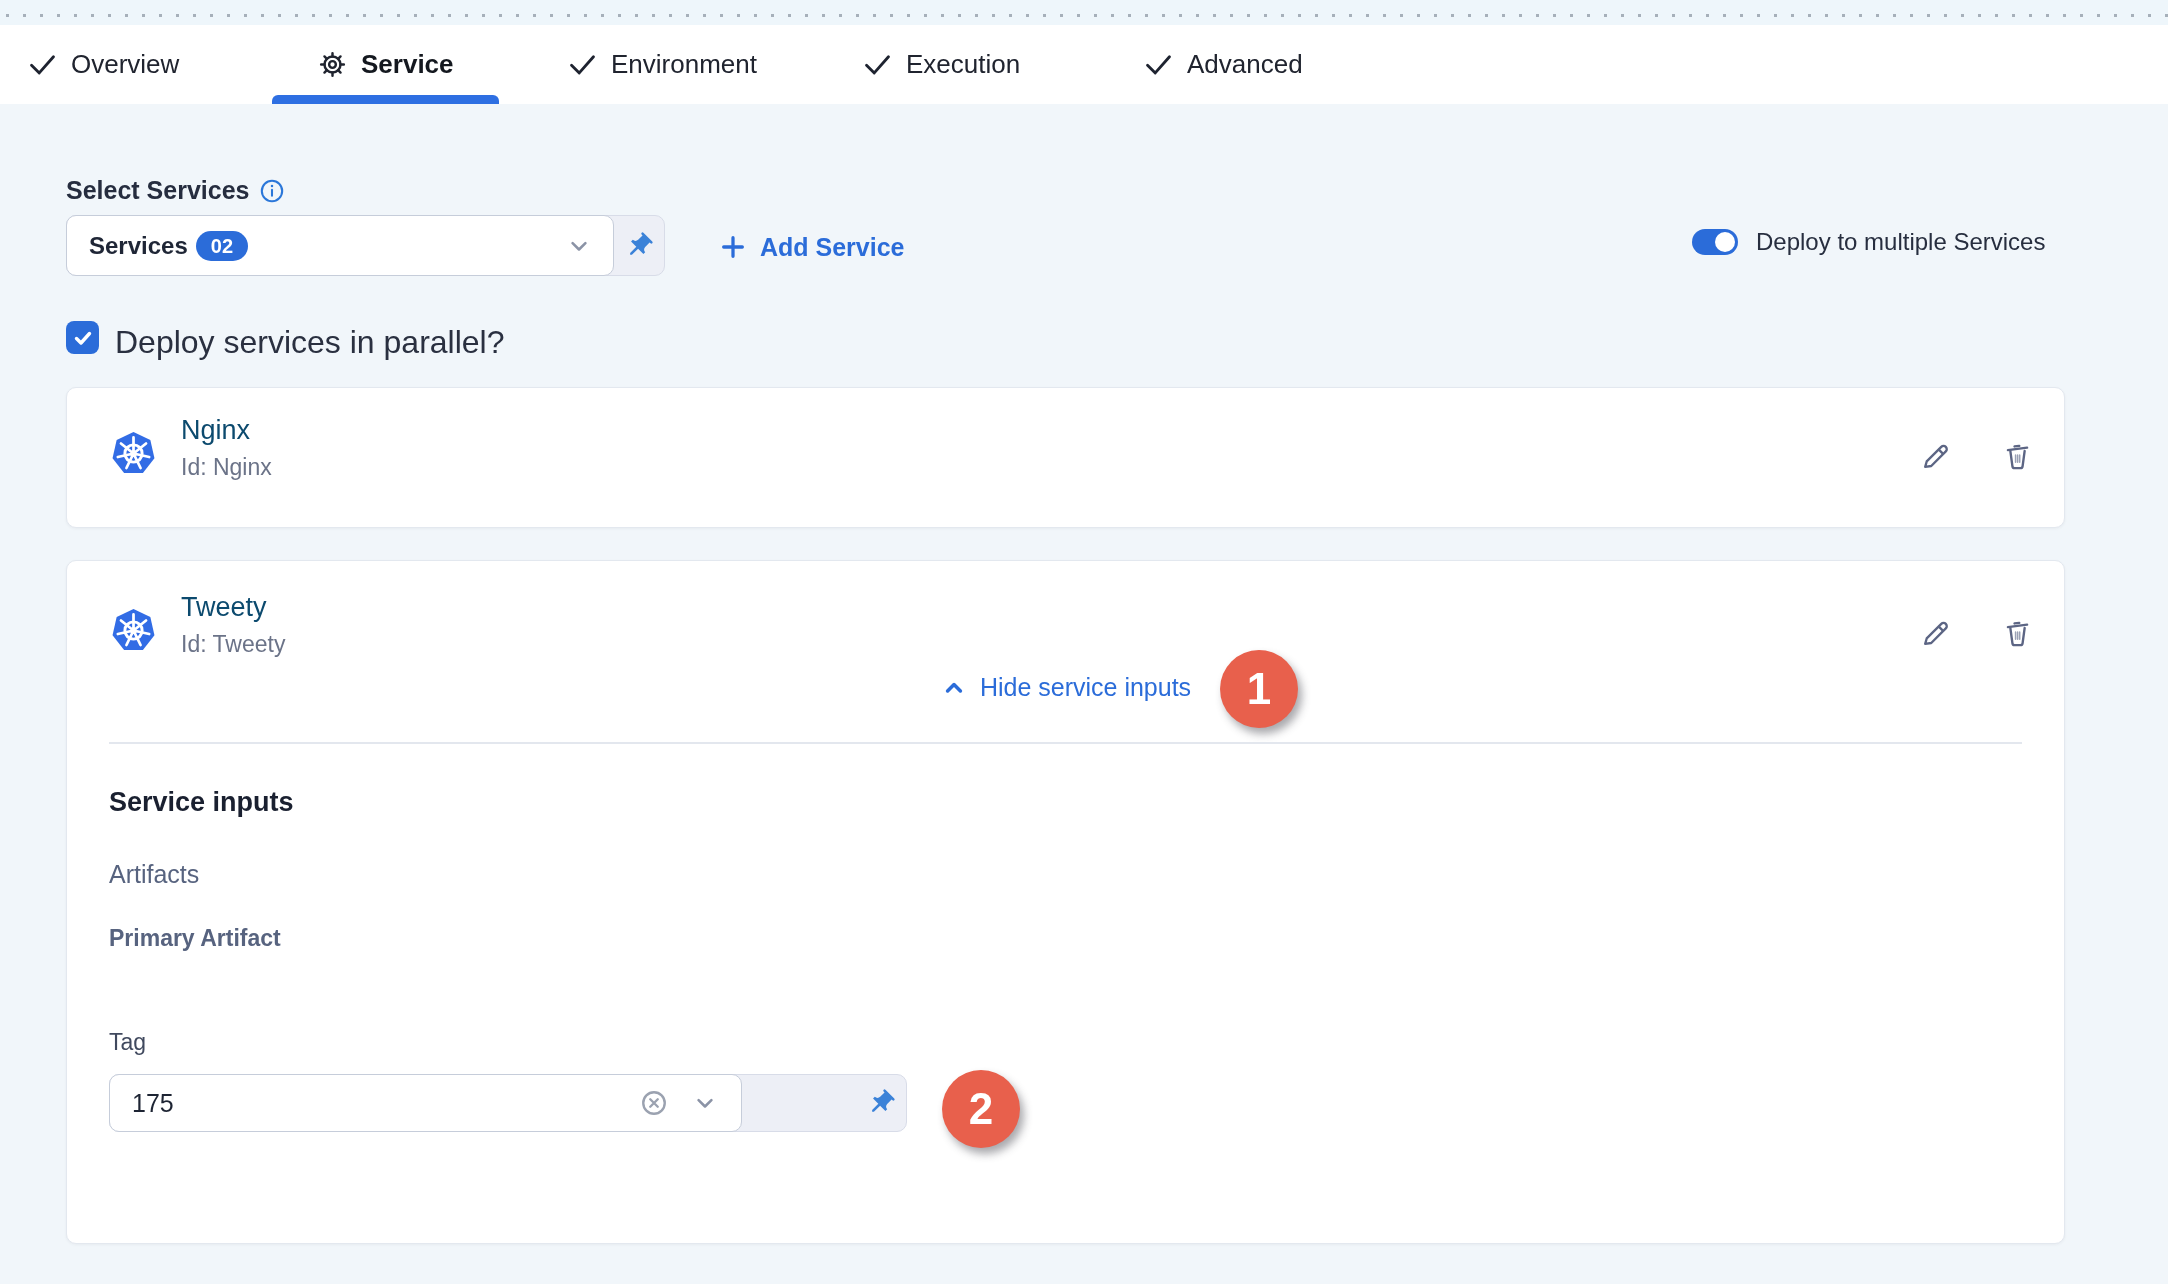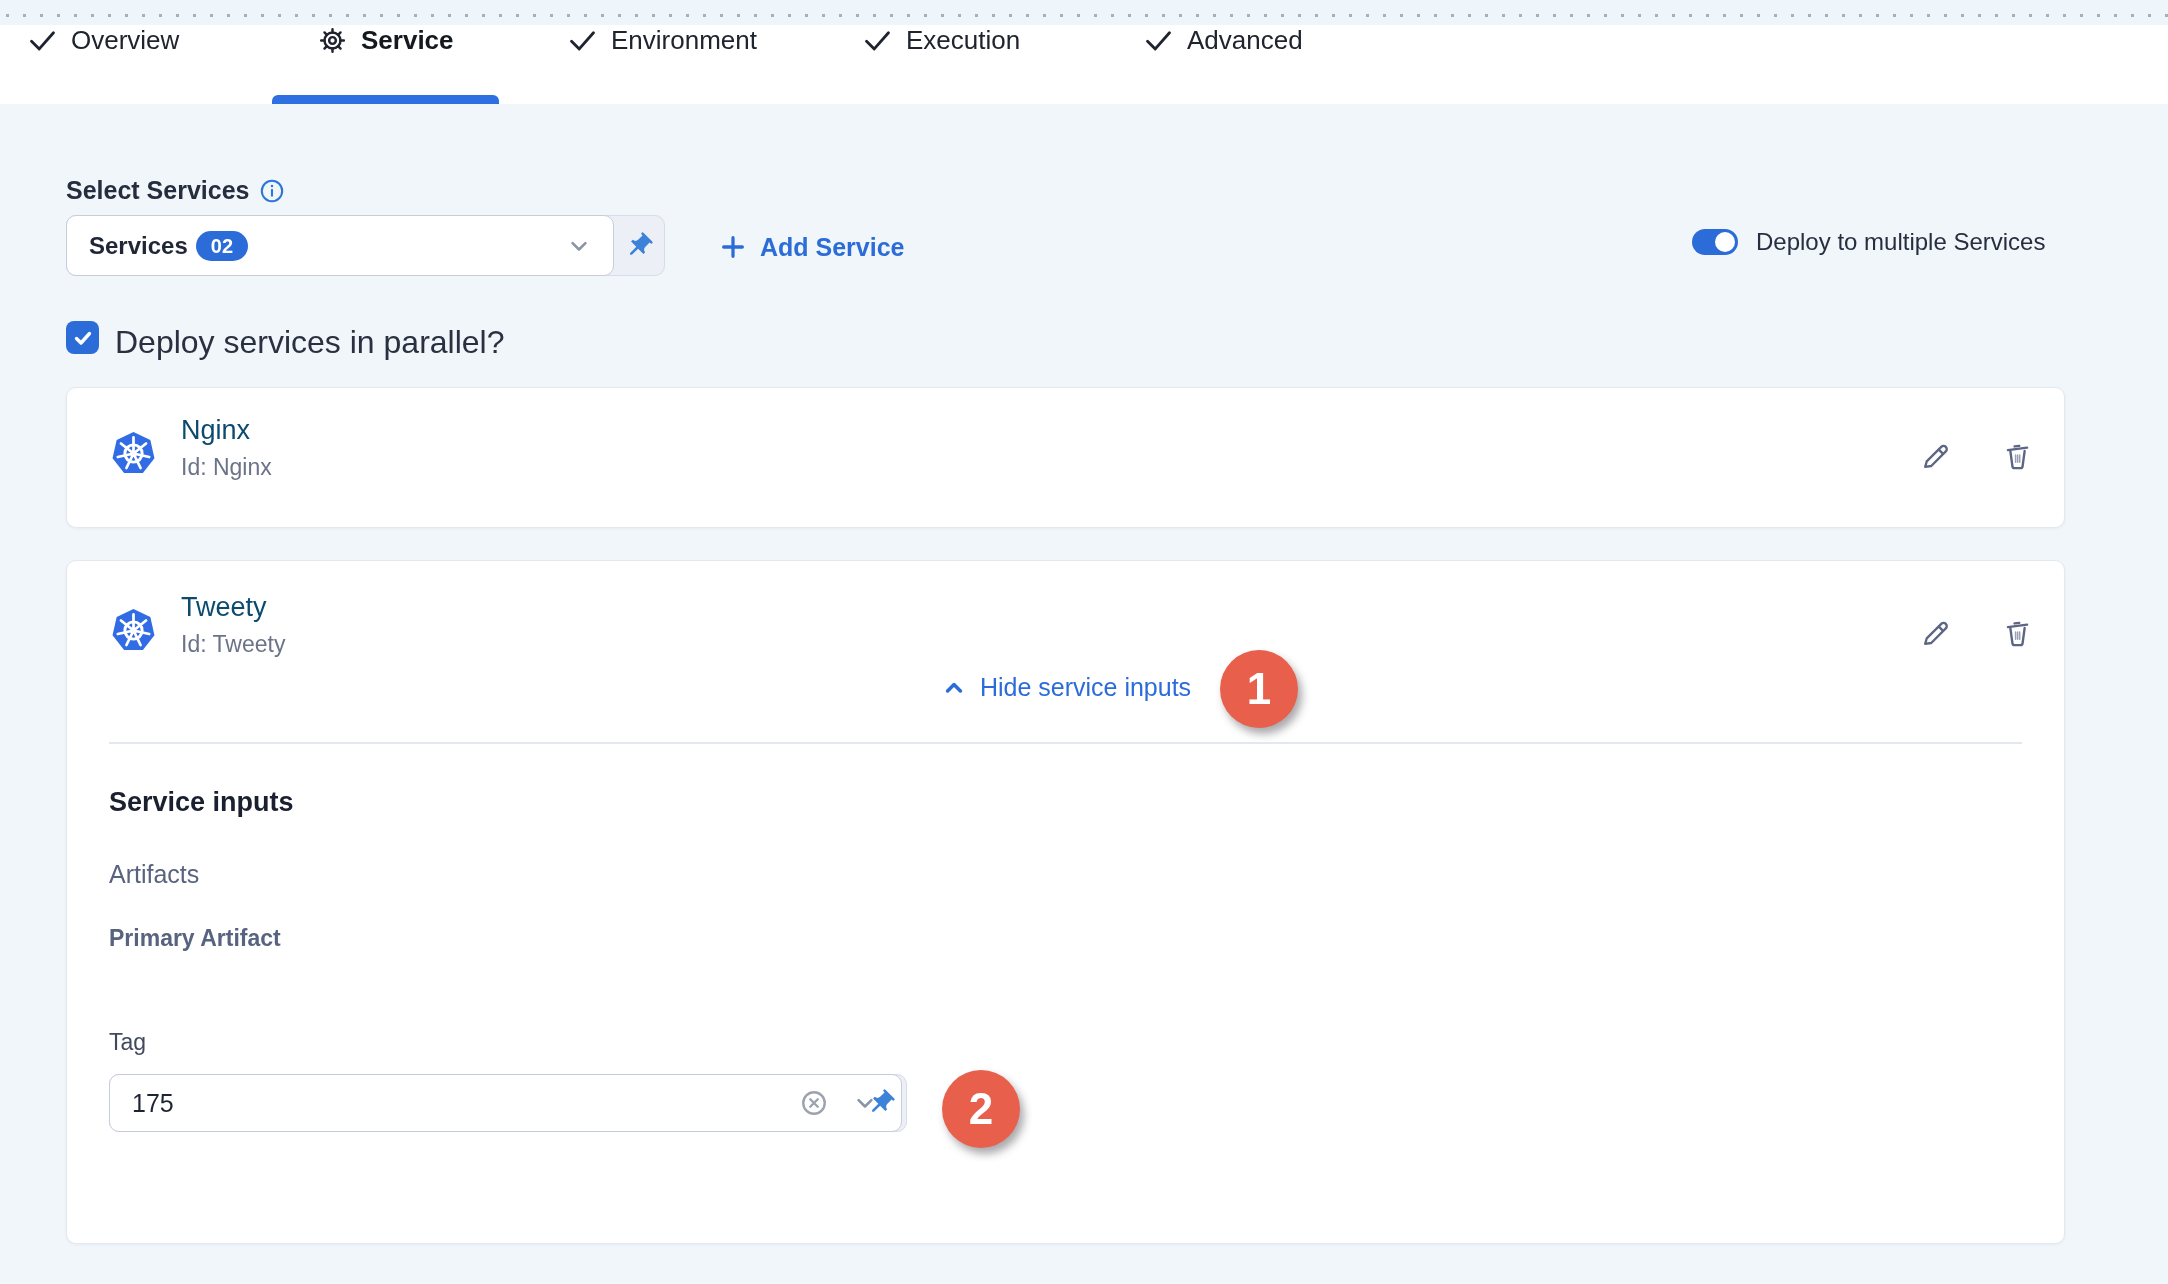--- a/index.html
+++ b/index.html
@@ -7,21 +7,21 @@
   .screen{position:relative;width:2168px;height:1284px;background:#ffffff;overflow:hidden;}
 
   
   .top-strip{position:absolute;left:0;top:0;width:100%;height:25px;background:#eef6fb;}
   .top-strip::after{content:"";position:absolute;left:6px;right:0;top:14px;height:3px;
     background:repeating-linear-gradient(to right,#a6b0ba 0 3px,transparent 3px 17px);}
 
   
   .tabbar{position:absolute;left:0;top:25px;width:100%;height:79px;background:#ffffff;
     box-shadow:0 1px 2px rgba(20,30,50,0.05);}
-  .tab{position:absolute;top:0;height:79px;display:flex;align-items:flex-start;gap:13px;
+  .tab{position:absolute;top:0;height:79px;display:flex;align-items:center;gap:13px;
     font-size:26px;color:#20242f;font-weight:500;cursor:pointer;}
   .tab .ticon{width:31px;height:31px;display:block;}
   .tab.active{font-weight:700;color:#14181f;}
   .tab.active::after{content:"";position:absolute;left:-45px;right:-45px;bottom:0;height:9px;
     background:#2e6fe2;border-radius:6px 6px 0 0;}
 
   
   .content-bg{position:absolute;left:0;top:104px;right:0;bottom:0;background:#f1f6fa;}
 
   .select-label{position:absolute;left:66px;top:176px;display:flex;align-items:center;gap:10px;
@@ -62,21 +62,21 @@
     font-size:25px;font-weight:400;color:#2b6cd9;cursor:pointer;}
 
   .divider{position:absolute;left:42px;right:42px;top:181px;height:2px;background:#e3e7ee;}
 
   .si-heading{position:absolute;left:42px;top:226px;font-size:27px;font-weight:700;color:#1a2030;}
   .artifacts-heading{position:absolute;left:42px;top:299px;font-size:25px;font-weight:400;color:#57637f;}
   .primary-heading{position:absolute;left:42px;top:364px;font-size:23px;font-weight:700;color:#57637f;}
   .tag-label{position:absolute;left:42px;top:468px;font-size:23px;font-weight:500;color:#40495e;}
 
   .tag-combo{left:42px;top:513px;width:798px;height:58px;}
-  .tag-combo .white{width:793px;}
+  .tag-combo .white{width:633px;}
   .services-combo{left:66px;top:215px;width:599px;height:61px;}
   .services-combo .white{width:548px;}
   .tag-input{border:none;outline:none;background:transparent;font-family:"Liberation Sans",sans-serif;
     font-size:25px;color:#1d2433;width:560px;padding:0;}
 
   
   .marker{position:absolute;width:78px;height:78px;border-radius:50%;background:#e8604c;color:#ffffff;
     font-size:44px;font-weight:700;display:flex;align-items:center;justify-content:center;
     box-shadow:4px 6px 9px rgba(50,50,60,0.42);}
   .marker.m1{left:1153px;top:89px;}

